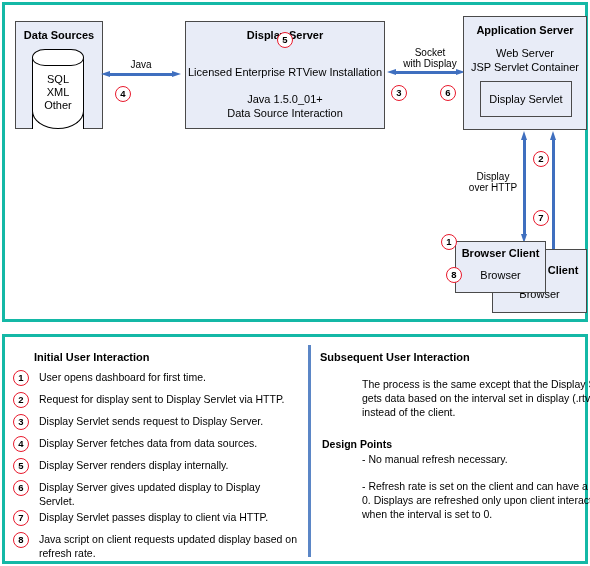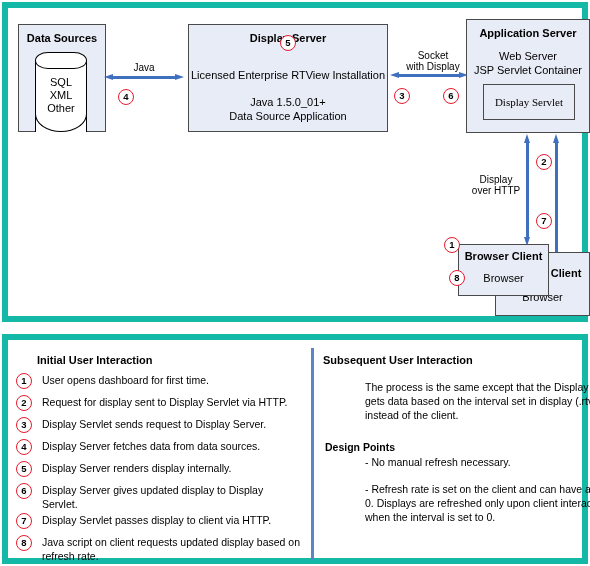--- a/index.html
+++ b/index.html
@@ -8,21 +8,21 @@
     font-family:"Liberation Sans", sans-serif;
     color:#000;
     -webkit-font-smoothing:antialiased;
   }
   .page{position:relative;width:590px;height:566px;overflow:hidden;}
 
   
   .panel{
     position:absolute;
     background:#ffffff;
-    border:6px solid #14b8a6;
+    border:3px solid #14b8a6;
     box-sizing:border-box;
   }
   #diagram-panel{left:2px;top:2px;width:586px;height:320px;}
   #legend-panel{left:2px;top:334px;width:586px;height:230px;}
 
   
   .box{
     position:absolute;
     background:#e8ecf7;
     border:1px solid #4a4a4a;
@@ -161,40 +161,40 @@
       <div class="head-l"></div>
         <div class="shaft"></div>
         <div class="head-r"></div>
     </div>
     <div class="badge" style="left:110px;top:81px;">4</div>
 
     <div class="box" style="left:180px;top:16px;width:200px;height:108px;">
       <div class="box-title" style="top:7px;">Display Server</div>
       <div class="box-line" style="top:44px;">Licensed Enterprise RTView Installation</div>
       <div class="box-line" style="top:71px;">Java 1.5.0_01+</div>
-      <div class="box-line" style="top:85px;">Data Source Application</div>
+      <div class="box-line" style="top:85px;">Data Source Interaction</div>
     </div>
     <div class="badge" style="left:272px;top:27px;">5</div>
 
     <div class="label" style="left:390px;top:42px;width:70px;white-space:pre-line;">Socket
 with Display</div>
     <div class="arrow-h" style="left:382px;top:64px;width:78px;">
       <div class="head-l"></div>
         <div class="shaft"></div>
         <div class="head-r"></div>
     </div>
     <div class="badge" style="left:386px;top:80px;">3</div>
     <div class="badge" style="left:435px;top:80px;">6</div>
 
     <div class="box" style="left:458px;top:11px;width:124px;height:114px;">
       <div class="box-title" style="top:7px;">Application Server</div>
       <div class="box-line" style="top:30px;">Web Server</div>
       <div class="box-line" style="top:44px;">JSP Servlet Container</div>
       <div class="box" style="left:16px;top:64px;width:92px;height:36px;">
-        <div class="box-line" style="top:11px;font-family:Liberation Serif, serif;">Display Servlet</div>
+        <div class="box-line" style="top:11px;">Display Servlet</div>
       </div>
     </div>
 
     <div class="arrow-v" style="left:516px;top:126px;height:112px;">
       <div class="head-u"></div>
         <div class="shaft"></div>
         <div class="head-d"></div>
     </div>
     <div class="arrow-v" style="left:545px;top:126px;height:130px;">
       <div class="head-u"></div>

